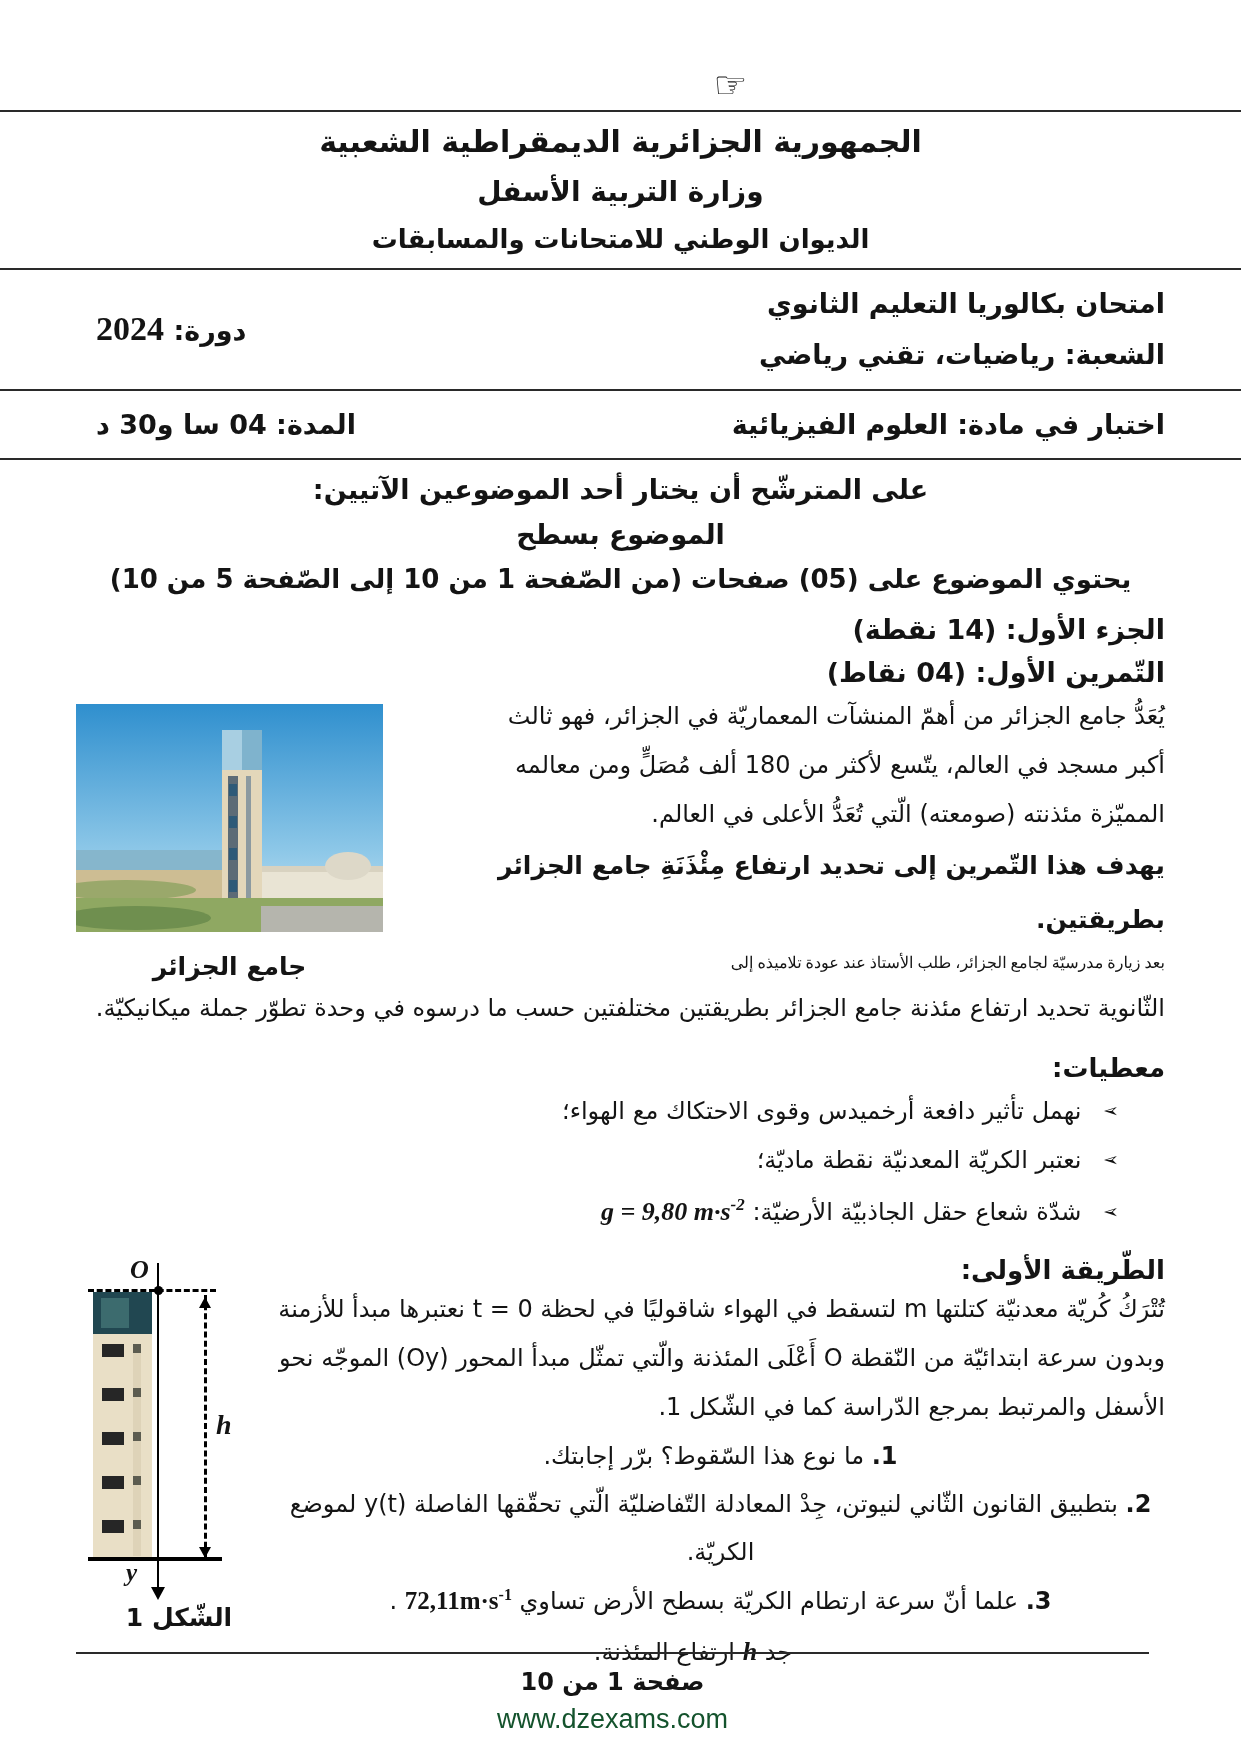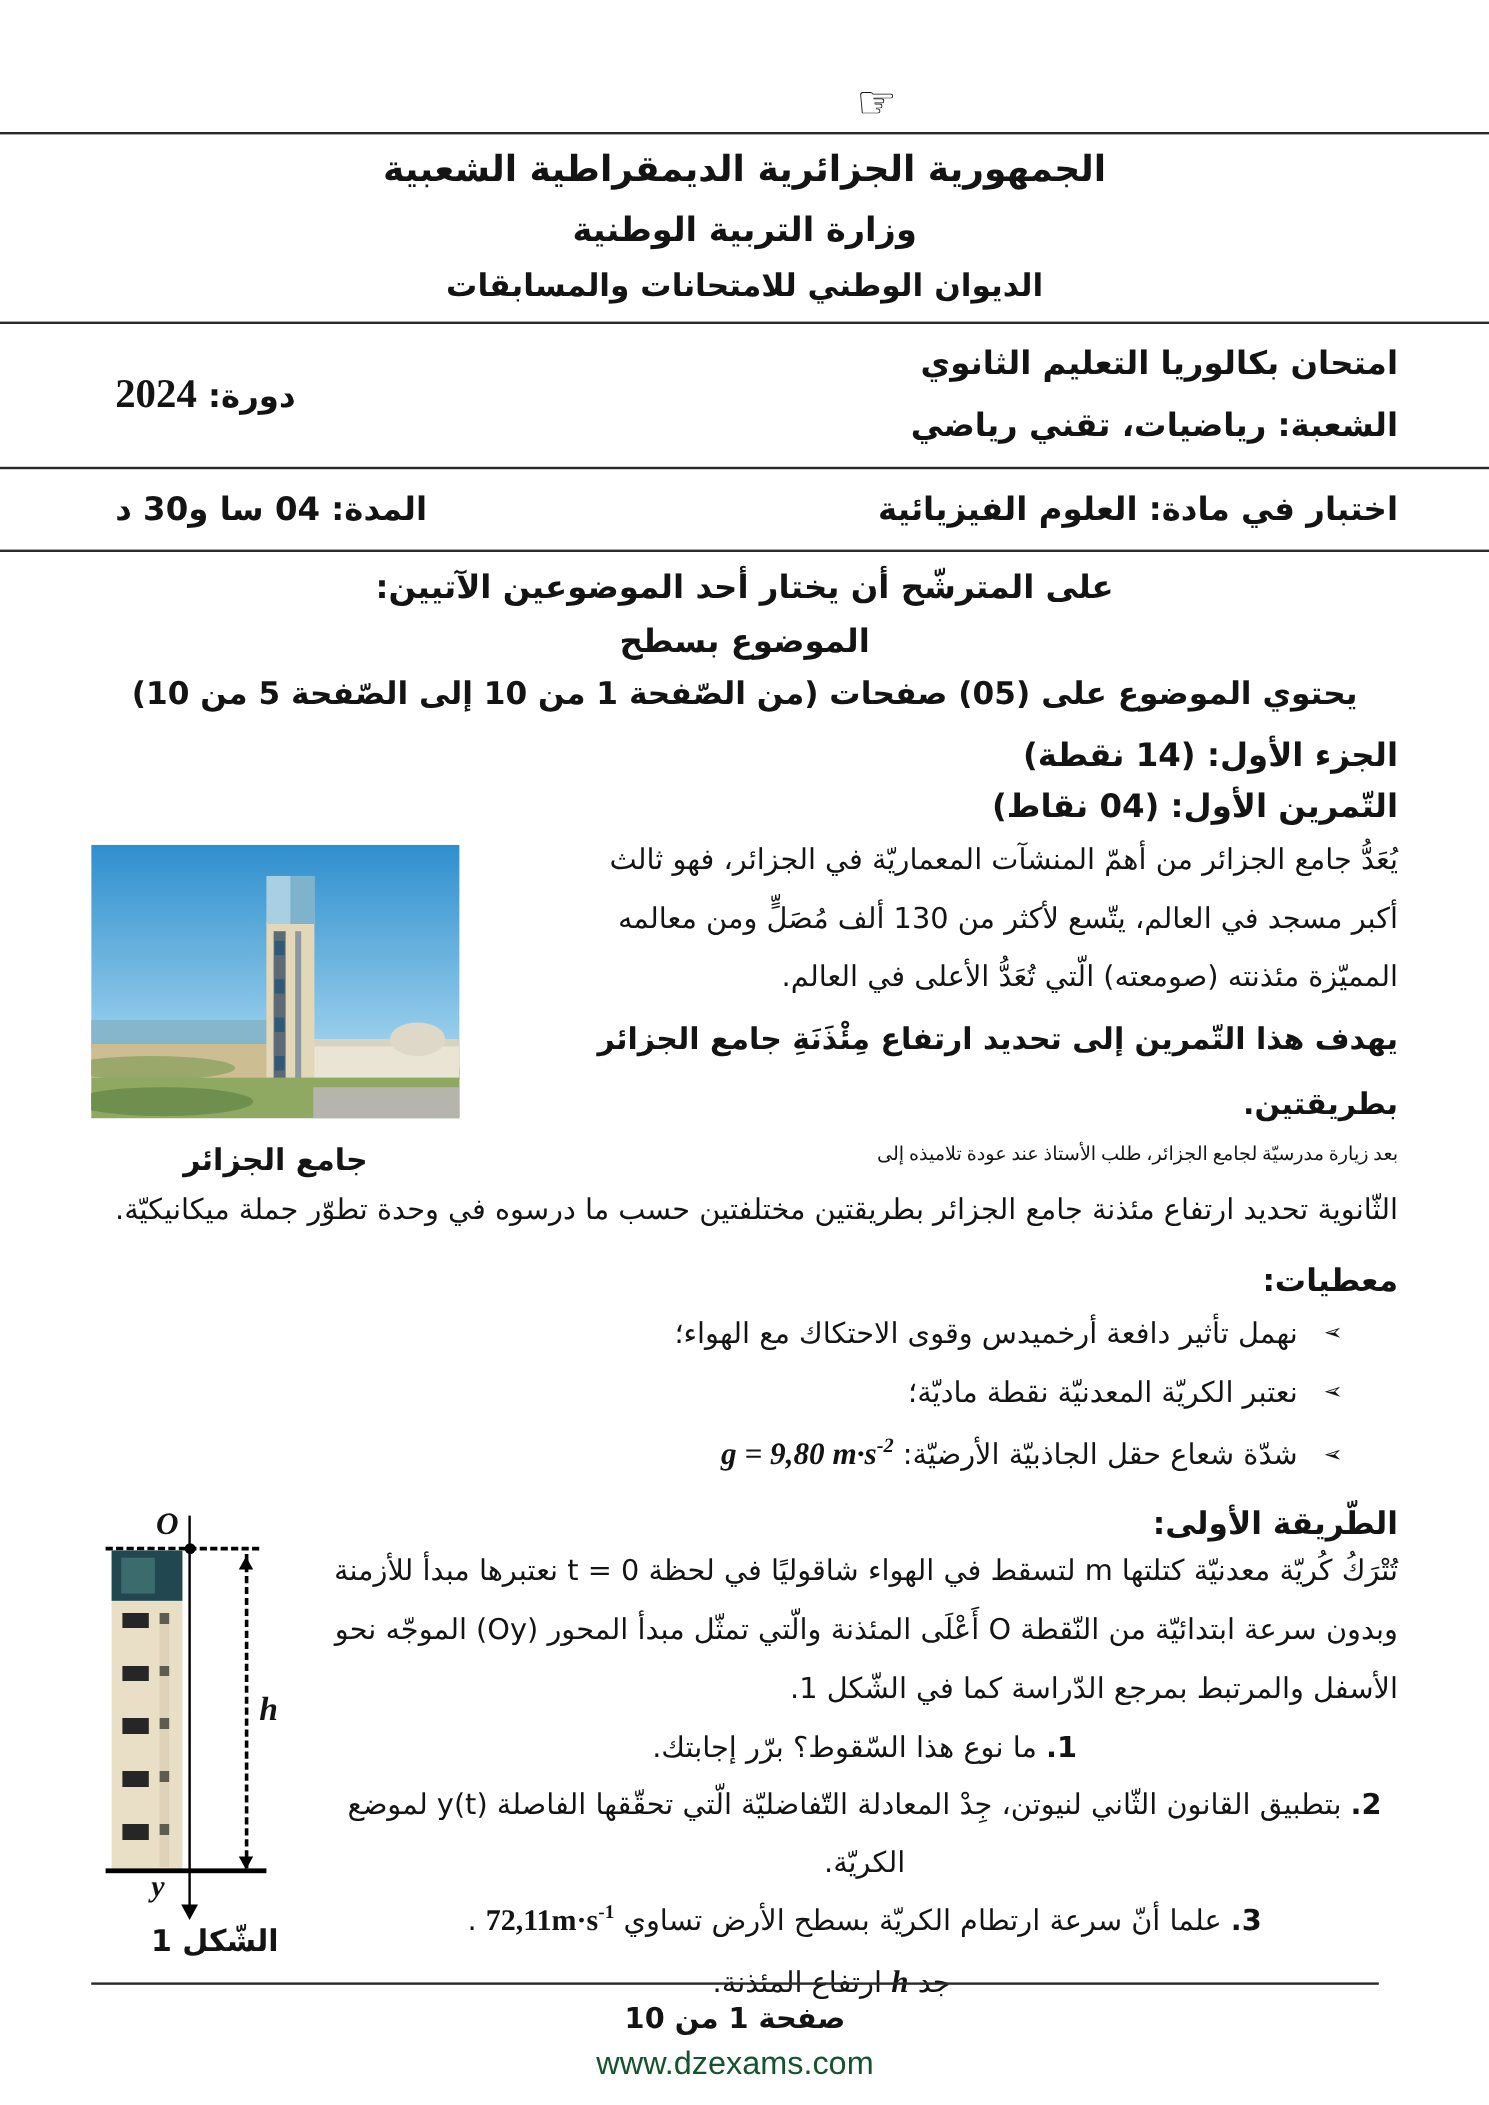--- a/index.html
+++ b/index.html
@@ -97,21 +97,21 @@
 
 <div class="page">
   <div class="hand-row">
     <span class="hand-icon">☞</span>
   </div>
   <hr class="rule">
 
   <div class="content">
     <div class="header-block">
       <div class="h1">الجمهورية الجزائرية الديمقراطية الشعبية</div>
-      <div class="h2">وزارة التربية الوطنية</div>
+      <div class="h2">وزارة التربية الأسفل</div>
       <div class="h3">الديوان الوطني للامتحانات والمسابقات</div>
     </div>
   </div>
   <hr class="rule">
 
   <div class="content">
     <div class="info-row">
       <div class="info-right">
         <div>امتحان بكالوريا التعليم الثانوي</div>
         <div>الشعبة: رياضيات، تقني رياضي</div>
@@ -172,21 +172,21 @@
             <rect x="170" y="72" width="5" height="128" fill="#8c9aa0"></rect>
             <rect x="0" y="194" width="307" height="34" fill="#8fa862"></rect>
             <rect x="185" y="202" width="122" height="26" fill="#b5b5ad"></rect>
             <ellipse cx="60" cy="214" rx="75" ry="12" fill="#6f8f4f"></ellipse>
           </svg>
         </div>
         <div class="mosque-caption">جامع الجزائر</div>
       </div>
 
       <div class="intro-line">يُعَدُّ جامع الجزائر من أهمّ المنشآت المعماريّة في الجزائر، فهو ثالث</div>
-      <div class="intro-line">أكبر مسجد في العالم، يتّسع لأكثر من 130 ألف مُصَلٍّ ومن معالمه</div>
+      <div class="intro-line">أكبر مسجد في العالم، يتّسع لأكثر من 180 ألف مُصَلٍّ ومن معالمه</div>
       <div class="intro-line">المميّزة مئذنته (صومعته) الّتي تُعَدُّ الأعلى في العالم.</div>
       <div class="goal">يهدف هذا التّمرين إلى تحديد ارتفاع مِئْذَنَةِ جامع الجزائر بطريقتين.</div>
       <div class="after1">بعد زيارة مدرسيّة لجامع الجزائر، طلب الأستاذ عند عودة تلاميذه إلى</div>
       <div class="after2">الثّانوية تحديد ارتفاع مئذنة جامع الجزائر بطريقتين مختلفتين حسب ما درسوه في وحدة تطوّر جملة ميكانيكيّة.</div>
     </div>
 
     <div class="givens-heading">معطيات:</div>
     <ul class="givens-list">
       <li>
         <span class="bullet">➢</span>

